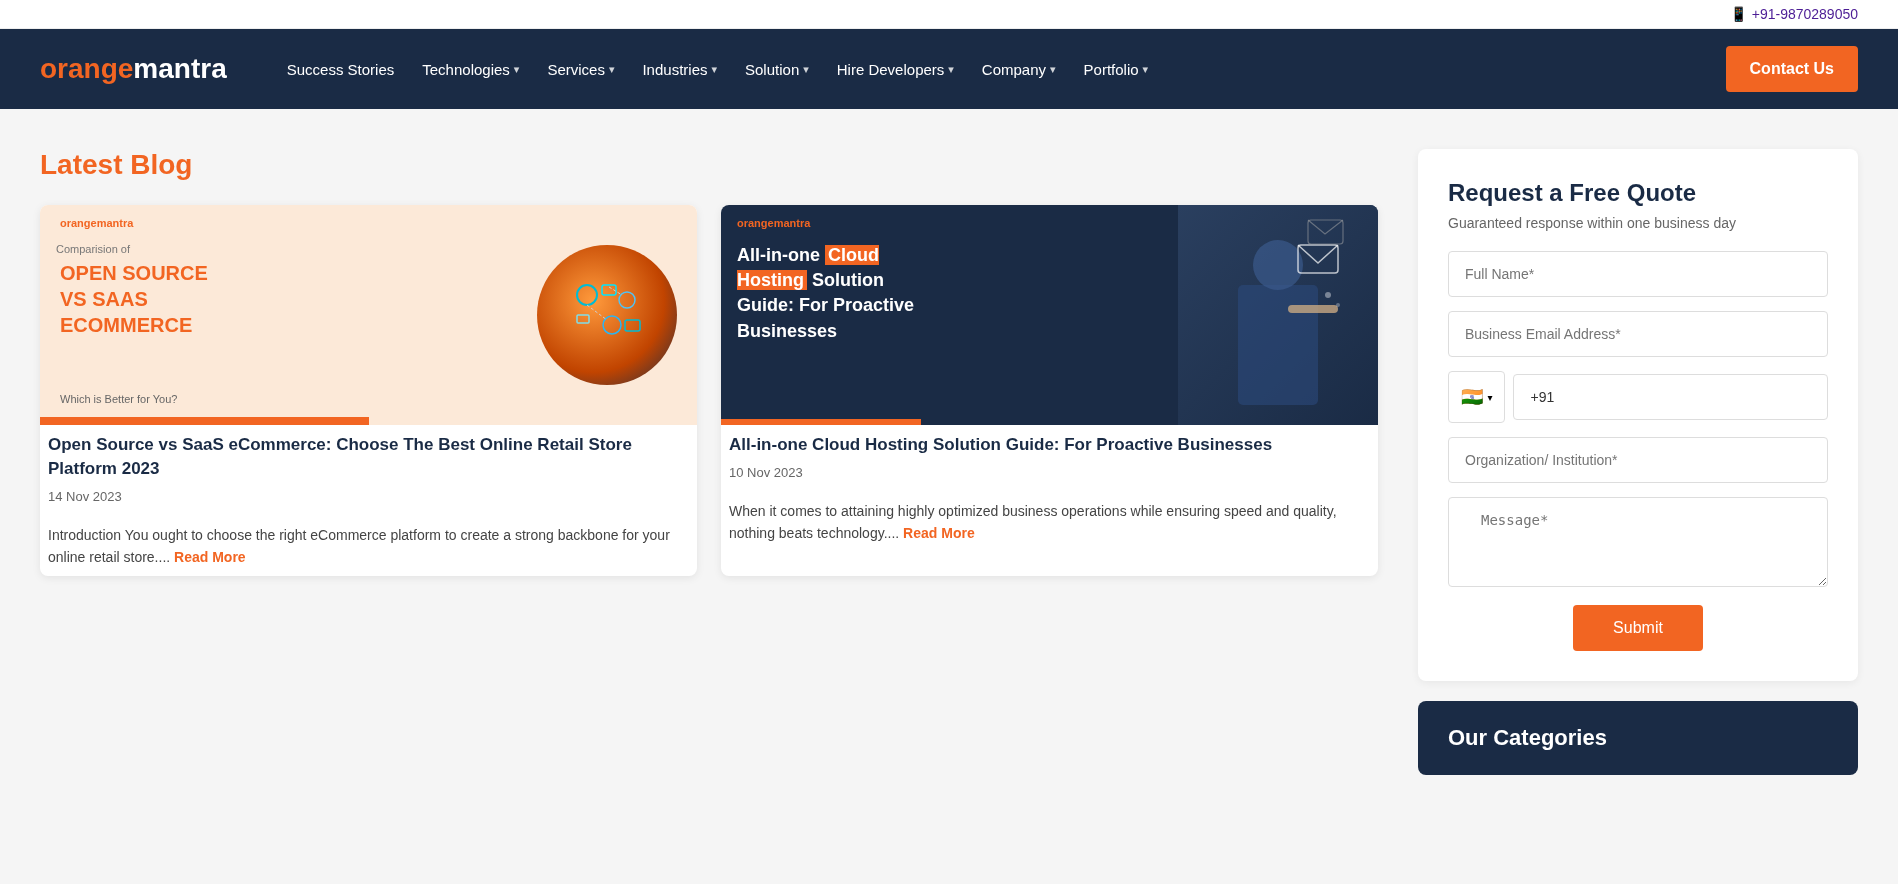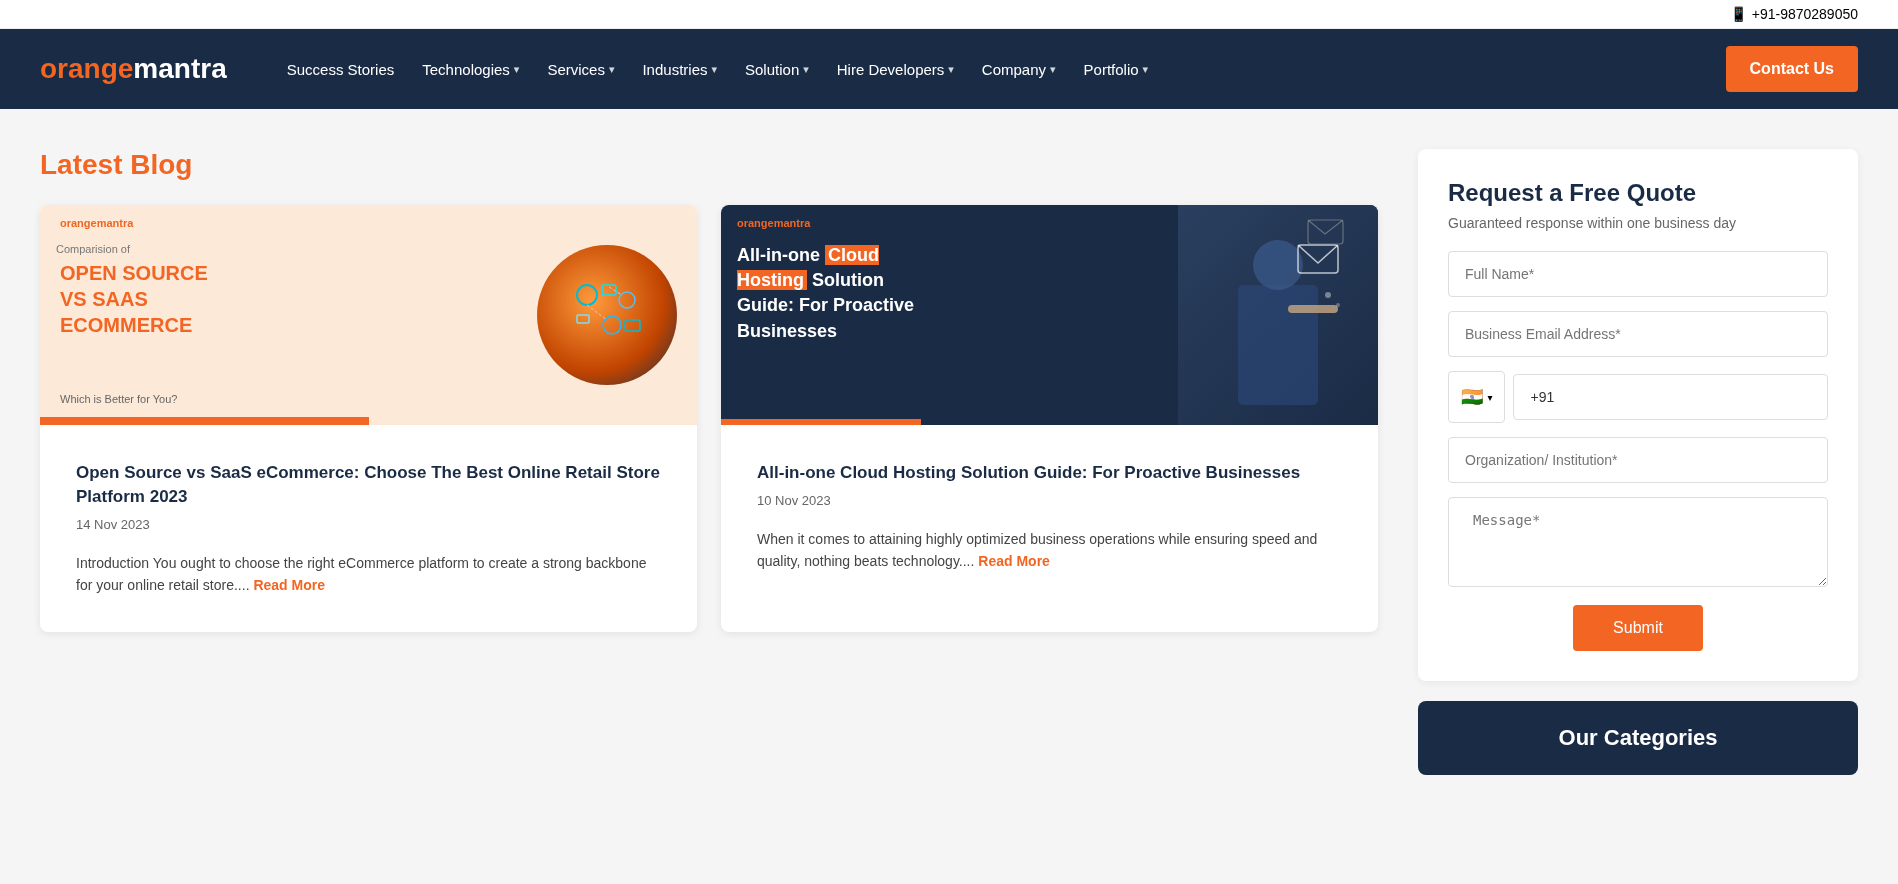--- a/index.html
+++ b/index.html
@@ -4,21 +4,21 @@
   <style>
     * { margin: 0; padding: 0; box-sizing: border-box; }
     body { font-family: Arial, sans-serif; background: #f5f5f5; }
 
     
     .top-bar {
       background: #fff;
       text-align: right;
       padding: 6px 40px;
       font-size: 14px;
-      color: #000000;
+      color: #4c1d95;
       border-bottom: 1px solid #eee;
     }
 
     
     .navbar {
       background: #1a2b45;
       display: flex;
       align-items: center;
       padding: 0 40px;
       height: 80px;
@@ -135,21 +135,21 @@
       font-size: 11px;
       color: #666;
     }
     .card2-bg {
       background: #1a2b45;
       position: relative;
       overflow: hidden;
     }
 
     .blog-card-body {
-      padding: 36px;
+      padding: 8px;
       display: flex;
       flex-direction: column;
       flex: 1;
     }
     .blog-card-title {
       font-size: 17px;
       font-weight: bold;
       color: #1a2b45;
       margin-bottom: 8px;
       line-height: 1.4;
@@ -229,21 +229,21 @@
       flex: 1;
       padding: 14px 16px;
       border: 1px solid #ddd;
       border-radius: 4px;
       font-size: 14px;
       color: #333;
       outline: none;
     }
     .message-input {
       width: 100%;
-      padding: 14px 24px;
+      padding: 14px 32px;
       border: 1px solid #ddd;
       border-radius: 4px;
       font-size: 14px;
       color: #888;
       outline: none;
       resize: vertical;
       min-height: 90px;
     }
     .submit-btn {
       background: #f26522;
@@ -259,21 +259,20 @@
     }
     .categories-section {
       background: #1a2b45;
       border-radius: 8px;
       padding: 24px 30px;
     }
     .categories-title {
       color: #fff;
       font-size: 22px;
       font-weight: bold;
-      text-align: center;
     }
   </style>
 </head>
 <body>
 
 <div class="top-bar">
   <span>📱</span>
   <span>+91-9870289050</span>
 </div>
 

